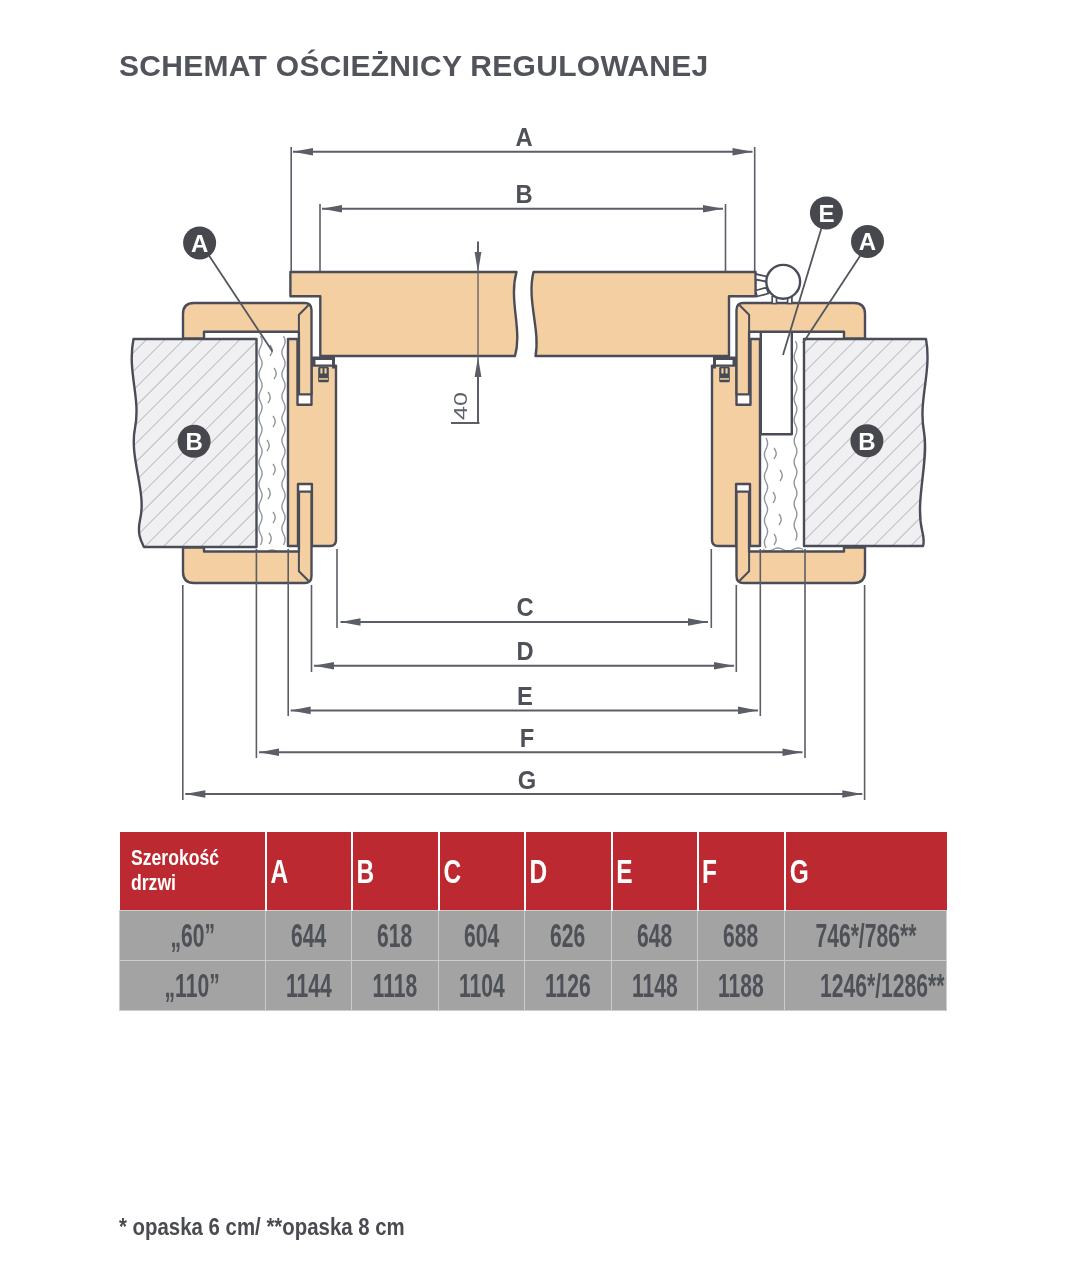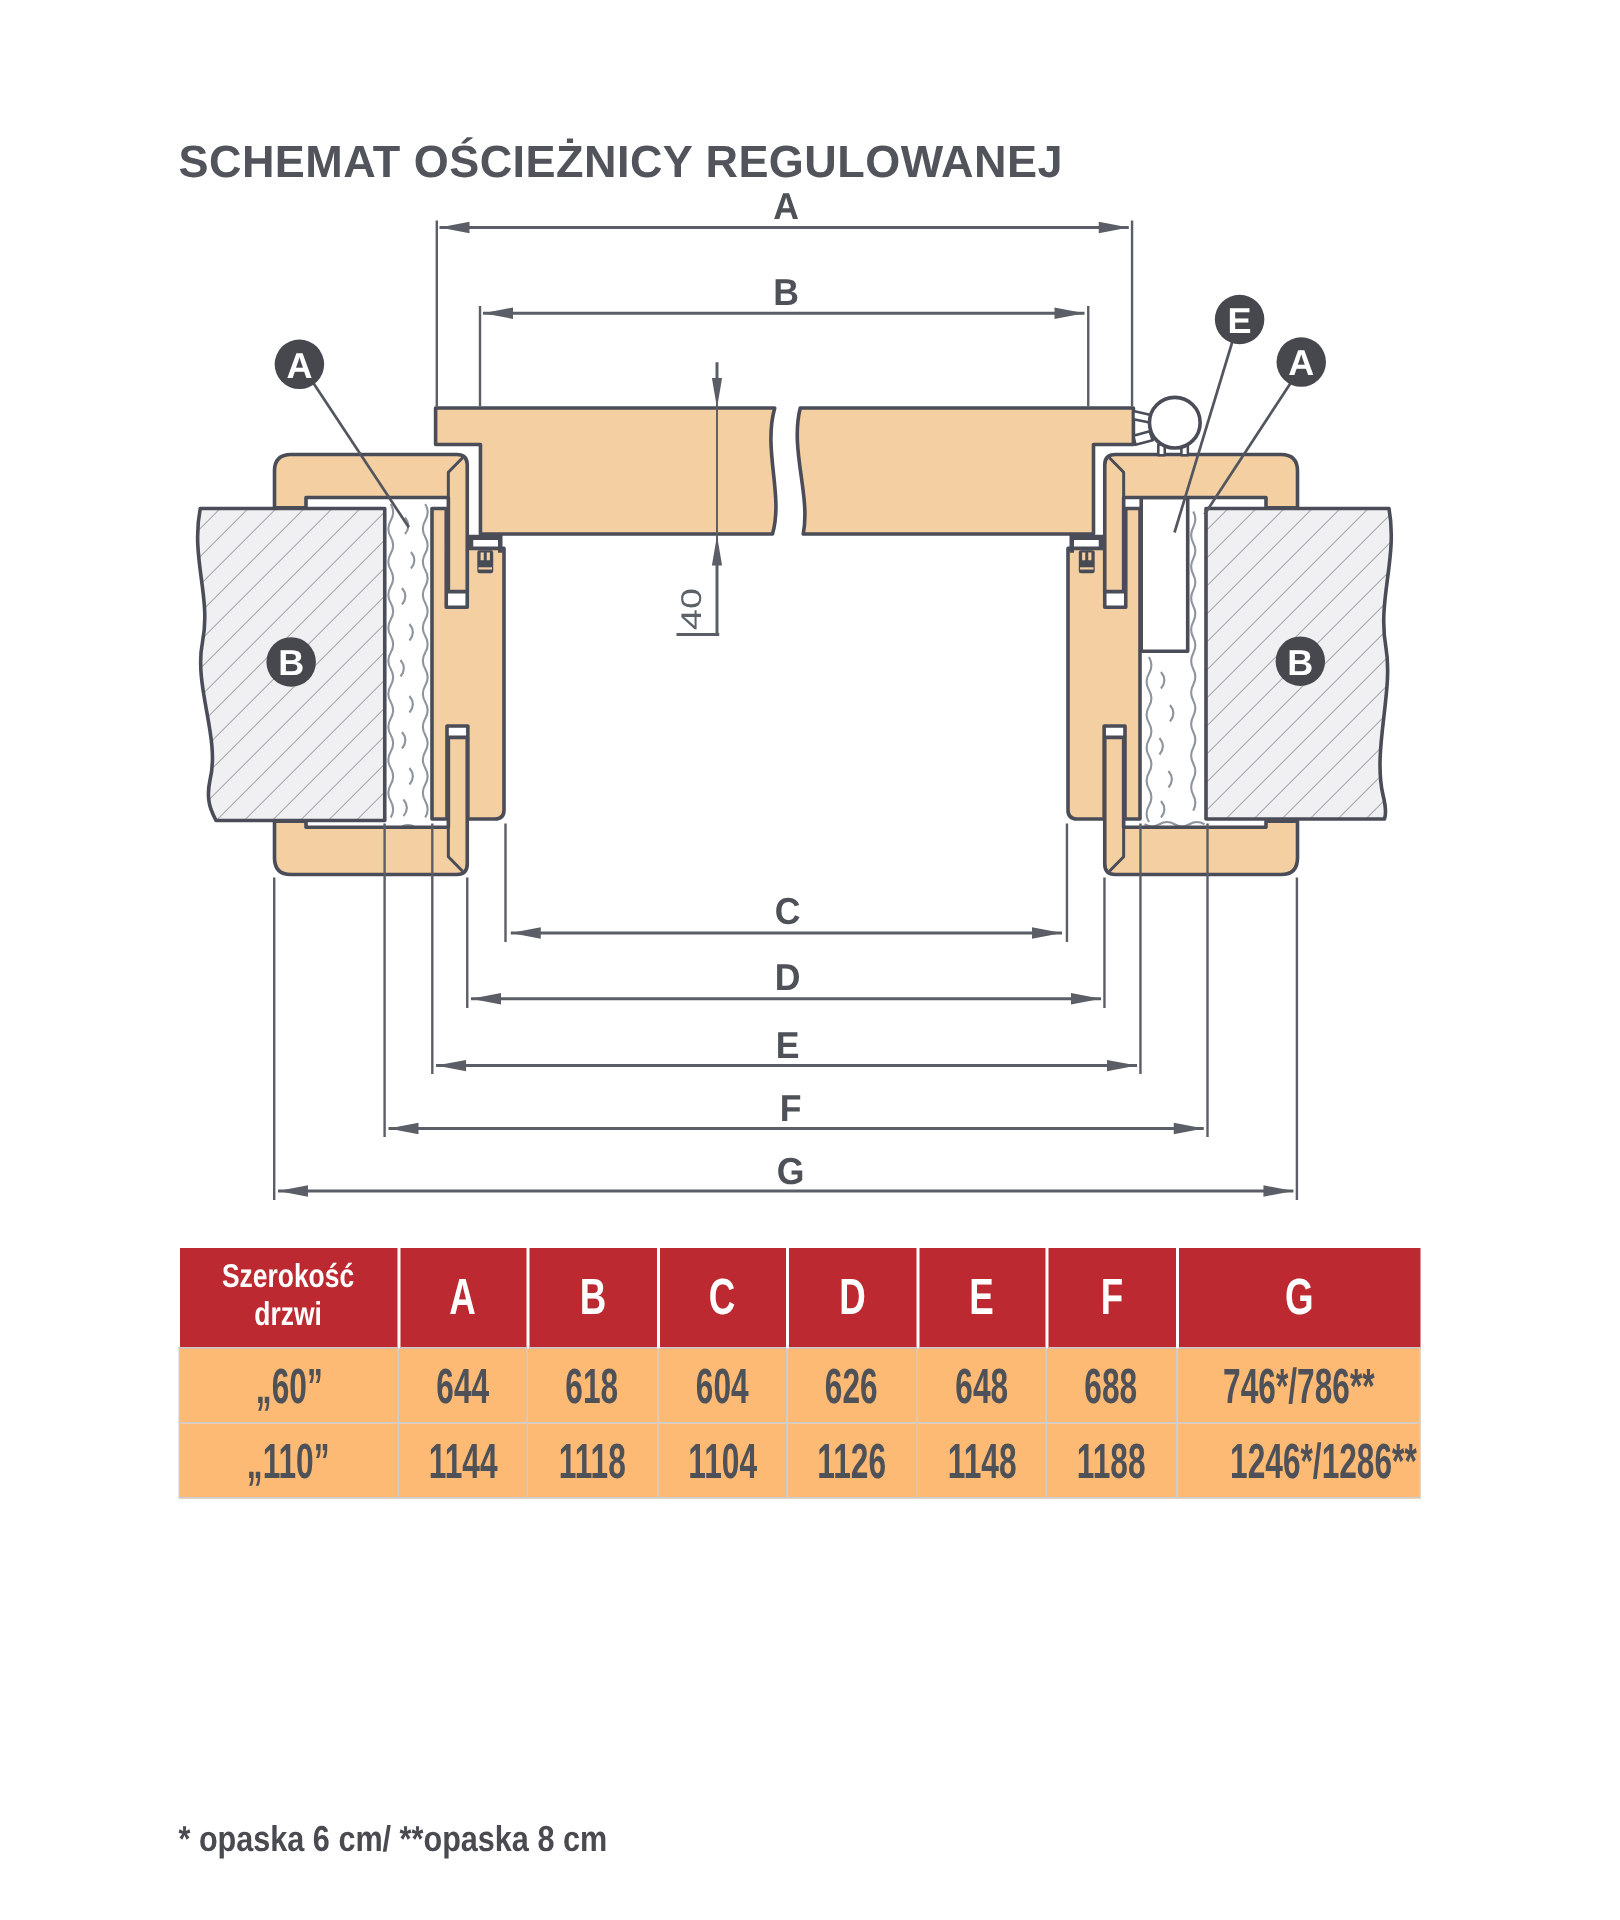--- a/index.html
+++ b/index.html
@@ -1,26 +1,26 @@
 <!DOCTYPE html>
 <html lang="pl"><head>
 <meta charset="utf-8">
 <style>
 html,body{margin:0;padding:0;width:1080px;height:1280px;background:#fff;overflow:hidden;
 font-family:"Liberation Sans",sans-serif;}
 #wrap{position:relative;width:1080px;height:1280px;}
 #title{position:absolute;left:119px;top:49px;font-size:30px;font-weight:bold;color:#52545b;
-letter-spacing:.3px;white-space:nowrap;transform:scaleX(1);transform-origin:0 0;margin-top:43px;}
+letter-spacing:.3px;white-space:nowrap;transform:scaleX(1);transform-origin:0 0;}
 svg{position:absolute;left:0;top:0;}
 table{position:absolute;left:119px;top:832px;width:827px;border-collapse:collapse;table-layout:fixed;}
-th{background:#bd2930;color:#fff;height:66px;font-weight:bold;font-size:34px;padding:0;
-border-left:2px solid #fff;vertical-align:middle;text-align:center;}
+th{background:#bd2930;color:#fff;height:78px;font-weight:bold;font-size:34px;padding:0;
+border-left:2px solid #fff;vertical-align:middle;text-align:left;}
 th:first-child{border-left:none;}
 td{height:49px;border:1px solid #cbccce;color:#4e5157;font-weight:bold;font-size:33px;padding-top:2px;
-text-align:center;vertical-align:middle;padding:0;background:#fdba74;}
+text-align:center;vertical-align:middle;padding:0;background:#a3a3a3;}
 .cx{display:inline-block;transform:scaleX(.72);white-space:nowrap;}
 td .cx{transform:scaleX(.64);}
 #foot{position:absolute;left:119px;top:1213px;font-size:24px;font-weight:bold;color:#494b50;
 transform:scaleX(.85);transform-origin:0 0;white-space:nowrap;}
 </style>
 </head>
 <body>
 <div id="wrap">
 <div id="title">SCHEMAT OŚCIEŻNICY REGULOWANEJ</div>
 <svg width="1080" height="832" viewBox="0 0 1080 832">

